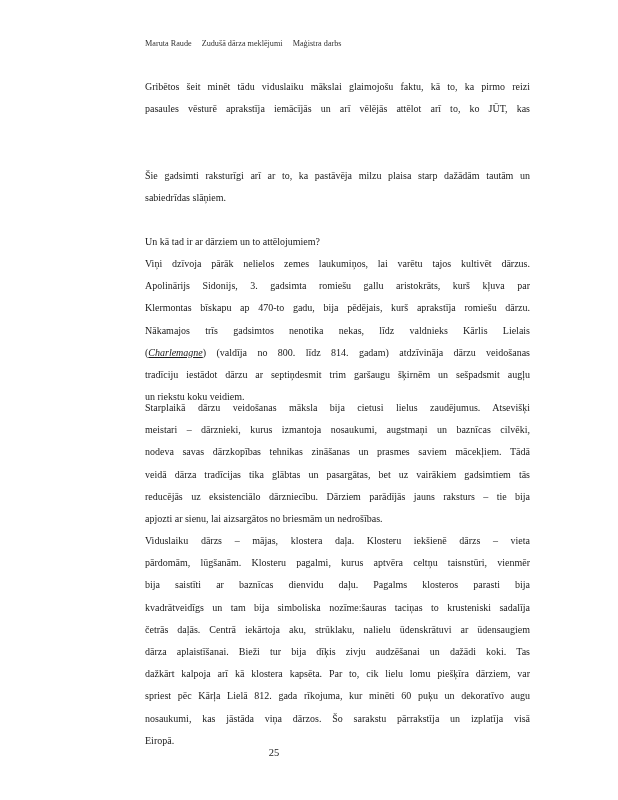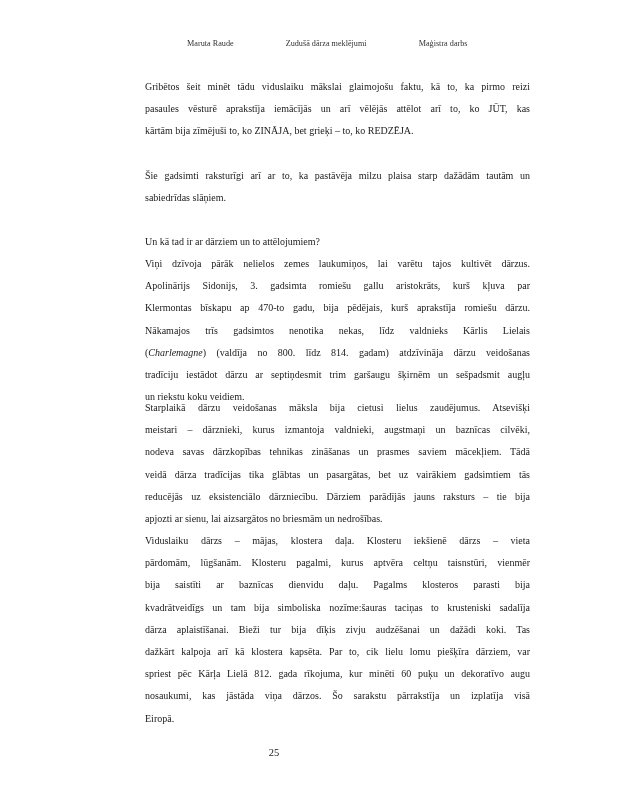--- a/index.html
+++ b/index.html
@@ -1,73 +1,73 @@
 <!DOCTYPE html>
 <html><head>
   <meta charset="utf-8">
   <style>
     html, body { margin: 0; padding: 0; background: #ffffff; }
     body { width: 618px; height: 800px; position: relative; overflow: hidden;
            font-family: "Liberation Serif", "DejaVu Serif", serif; color: #1a1a1a; }
     .page { position: absolute; left: 0; top: 0; width: 618px; height: 800px; background: #fff; }
     .header { position: absolute; left: 145px; top: 39px; font-size: 8.2px; color: #333;
               white-space: nowrap; }
-    .header span { margin-right: 8px; margin-left: 42px; }
+    .header span { margin-right: 8px; }
     .p { position: absolute; left: 145px; width: 385px; margin: 0; text-align: justify;
          text-align-last: left; font-size: 10px; line-height: 22.2px; hyphens: none; }
     .p .line { display: block; text-align: justify; text-align-last: justify; white-space: nowrap; }
     .p .line.last { text-align-last: left; }
     .page-number { position: absolute; left: 0; width: 548px; top: 747px; text-align: center;
                    font-size: 10.5px; }
-    i { font-style: italic; }
+    i { font-style: italic; text-decoration: underline; }
   </style>
 </head>
 <body>
 
 <div class="page">
   <div class="header">
     <span>Maruta Raude</span>
     <span>Zudušā dārza meklējumi</span>
     <span>Maģistra darbs</span>
   </div>
 
   <div class="p" style="top:76px">
       <span class="line">Gribētos šeit minēt tādu viduslaiku mākslai glaimojošu faktu, kā to, ka pirmo reizi</span>
       <span class="line">pasaules vēsturē aprakstīja iemācījās un arī vēlējās attēlot arī to, ko JŪT, kas</span>
-      <span class="line last">kārtām bija zīmējuši to, ko ZINĀJA, bet grieķi – to, ko REDZĒJA.</span>
     </div>
   <div class="p" style="top:165px">
       <span class="line">Šie gadsimti raksturīgi arī ar to, ka pastāvēja milzu plaisa starp dažādām tautām un</span>
       <span class="line last">sabiedrīdas slāņiem.</span>
     </div>
   <div class="p" style="top:231px">
       <span class="line last">Un kā tad ir ar dārziem un to attēlojumiem?</span>
     </div>
   <div class="p" style="top:253px">
       <span class="line"> Viņi dzīvoja pārāk nelielos zemes laukumiņos, lai varētu tajos kultivēt dārzus.</span>
       <span class="line">Apolinārijs Sidonijs, 3. gadsimta romiešu gallu aristokrāts, kurš kļuva par</span>
       <span class="line">Klermontas bīskapu ap 470-to gadu, bija pēdējais, kurš aprakstīja romiešu dārzu.</span>
       <span class="line">Nākamajos trīs gadsimtos nenotika nekas, līdz valdnieks Kārlis Lielais</span>
       <span class="line">(<i>Charlemagne</i>) (valdīja no 800. līdz 814. gadam) atdzīvināja dārzu veidošanas</span>
       <span class="line">tradīciju iestādot dārzu ar septiņdesmit trim garšaugu šķirnēm un sešpadsmit augļu</span>
       <span class="line last">un riekstu koku veidiem.</span>
     </div>
   <div class="p" style="top:397px">
       <span class="line">Starplaikā dārzu veidošanas māksla bija cietusi lielus zaudējumus. Atsevišķi</span>
-      <span class="line">meistari – dārznieki, kurus izmantoja valdnieki, augstmaņi un baznīcas cilvēki,</span>
+      <span class="line">meistari – dārznieki, kurus izmantoja nosaukumi, augstmaņi un baznīcas cilvēki,</span>
       <span class="line">nodeva savas dārzkopības tehnikas zināšanas un prasmes saviem mācekļiem. Tādā</span>
       <span class="line">veidā dārza tradīcijas tika glābtas un pasargātas, bet uz vairākiem gadsimtiem tās</span>
       <span class="line">reducējās uz eksistenciālo dārzniecību.  Dārziem parādījās jauns raksturs – tie bija</span>
       <span class="line last">apjozti ar sienu, lai aizsargātos no briesmām un nedrošības.</span>
     </div>
   <div class="p" style="top:530px">
       <span class="line">Viduslaiku dārzs – mājas, klostera daļa.  Klosteru iekšienē dārzs – vieta</span>
       <span class="line">pārdomām, lūgšanām. Klosteru pagalmi, kurus aptvēra celtņu taisnstūri, vienmēr</span>
       <span class="line">bija saistīti ar baznīcas dienvidu daļu.   Pagalms klosteros parasti bija</span>
       <span class="line">kvadrātveidīgs un tam bija simboliska nozīme:šauras taciņas to krusteniski sadalīja</span>
+      <span class="line">četrās daļās.  Centrā iekārtoja aku, strūklaku, nalielu ūdenskrātuvi ar ūdensaugiem</span>
       <span class="line">dārza aplaistīšanai.  Bieži tur bija dīķis zivju audzēšanai un dažādi koki.  Tas</span>
       <span class="line">dažkārt kalpoja arī kā klostera kapsēta.  Par to, cik lielu lomu piešķīra dārziem, var</span>
       <span class="line">spriest pēc Kārļa Lielā 812. gada rīkojuma, kur minēti 60 puķu un dekoratīvo augu</span>
       <span class="line">nosaukumi, kas jāstāda viņa dārzos.  Šo sarakstu pārrakstīja un izplatīja visā</span>
       <span class="line last">Eiropā.</span>
     </div>
 
   <div class="page-number">25</div>
 </div>
 

